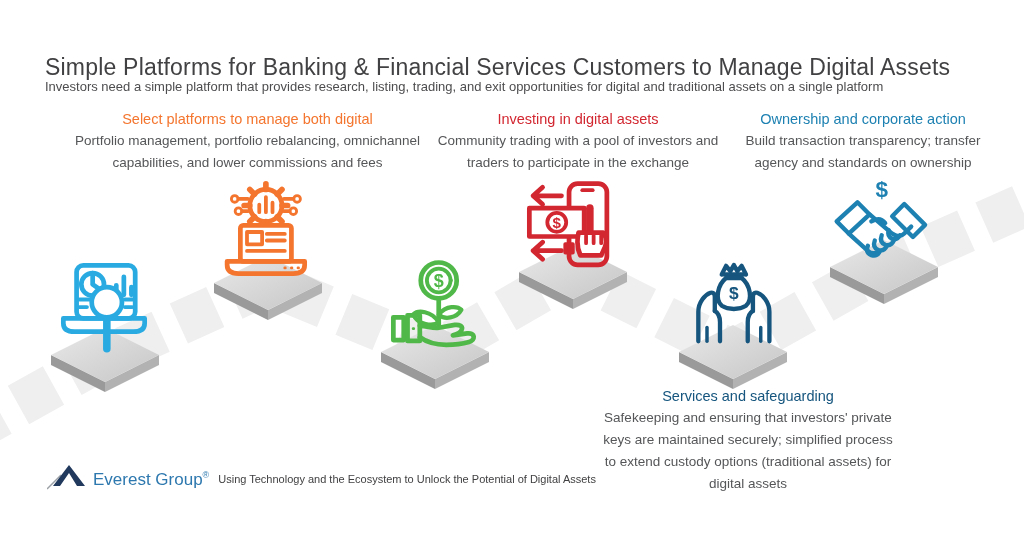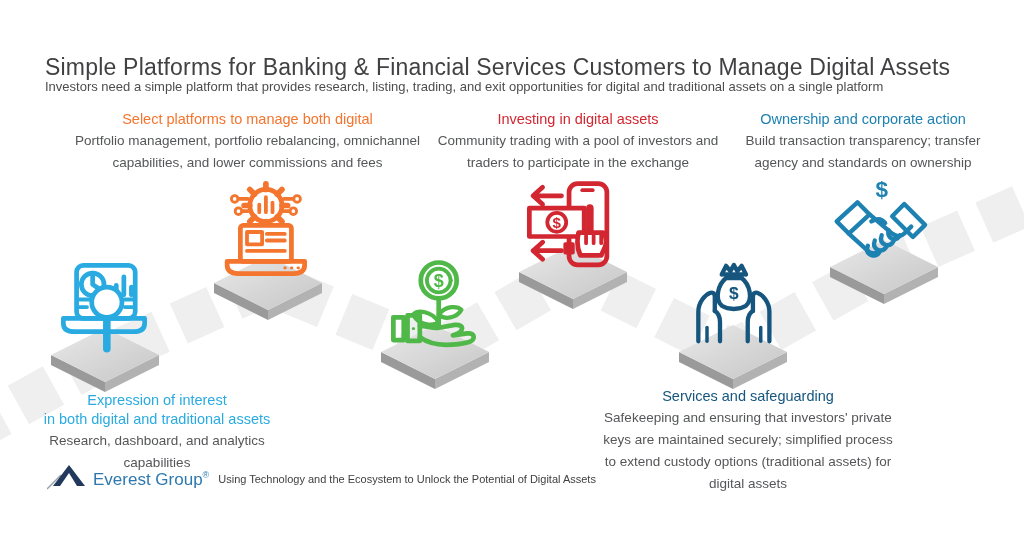--- a/index.html
+++ b/index.html
@@ -115,27 +115,20 @@
     <div class="step-desc">Community trading with a pool of investors and traders to participate in the exchange</div>
   </div>
 
   <div class="step-block" id="block-top-3">
     <div class="step-title" style="color: rgb(29, 129, 178);">
       <div>Ownership and corporate action</div>
     </div>
     <div class="step-desc">Build transaction transparency; transfer agency and standards on ownership</div>
   </div>
 
-  <div class="step-block" id="block-bottom-1">
-    <div class="step-title" style="color: rgb(41, 171, 226);">
-      <div>Expression of interest</div>
-      <div>in both digital and traditional assets</div>
-    </div>
-    <div class="step-desc">Research, dashboard, and analytics capabilities</div>
-  </div>
 
 
   <div class="step-block" id="block-bottom-3">
     <div class="step-title" style="color: rgb(21, 85, 126);">
       <div>Services and safeguarding</div>
     </div>
     <div class="step-desc">Safekeeping and ensuring that investors' private keys are maintained securely; simplified process to extend custody options (traditional assets) for digital assets</div>
   </div>
 
   <div class="step-icon" id="icon-1" style="color: rgb(41, 171, 226);">

